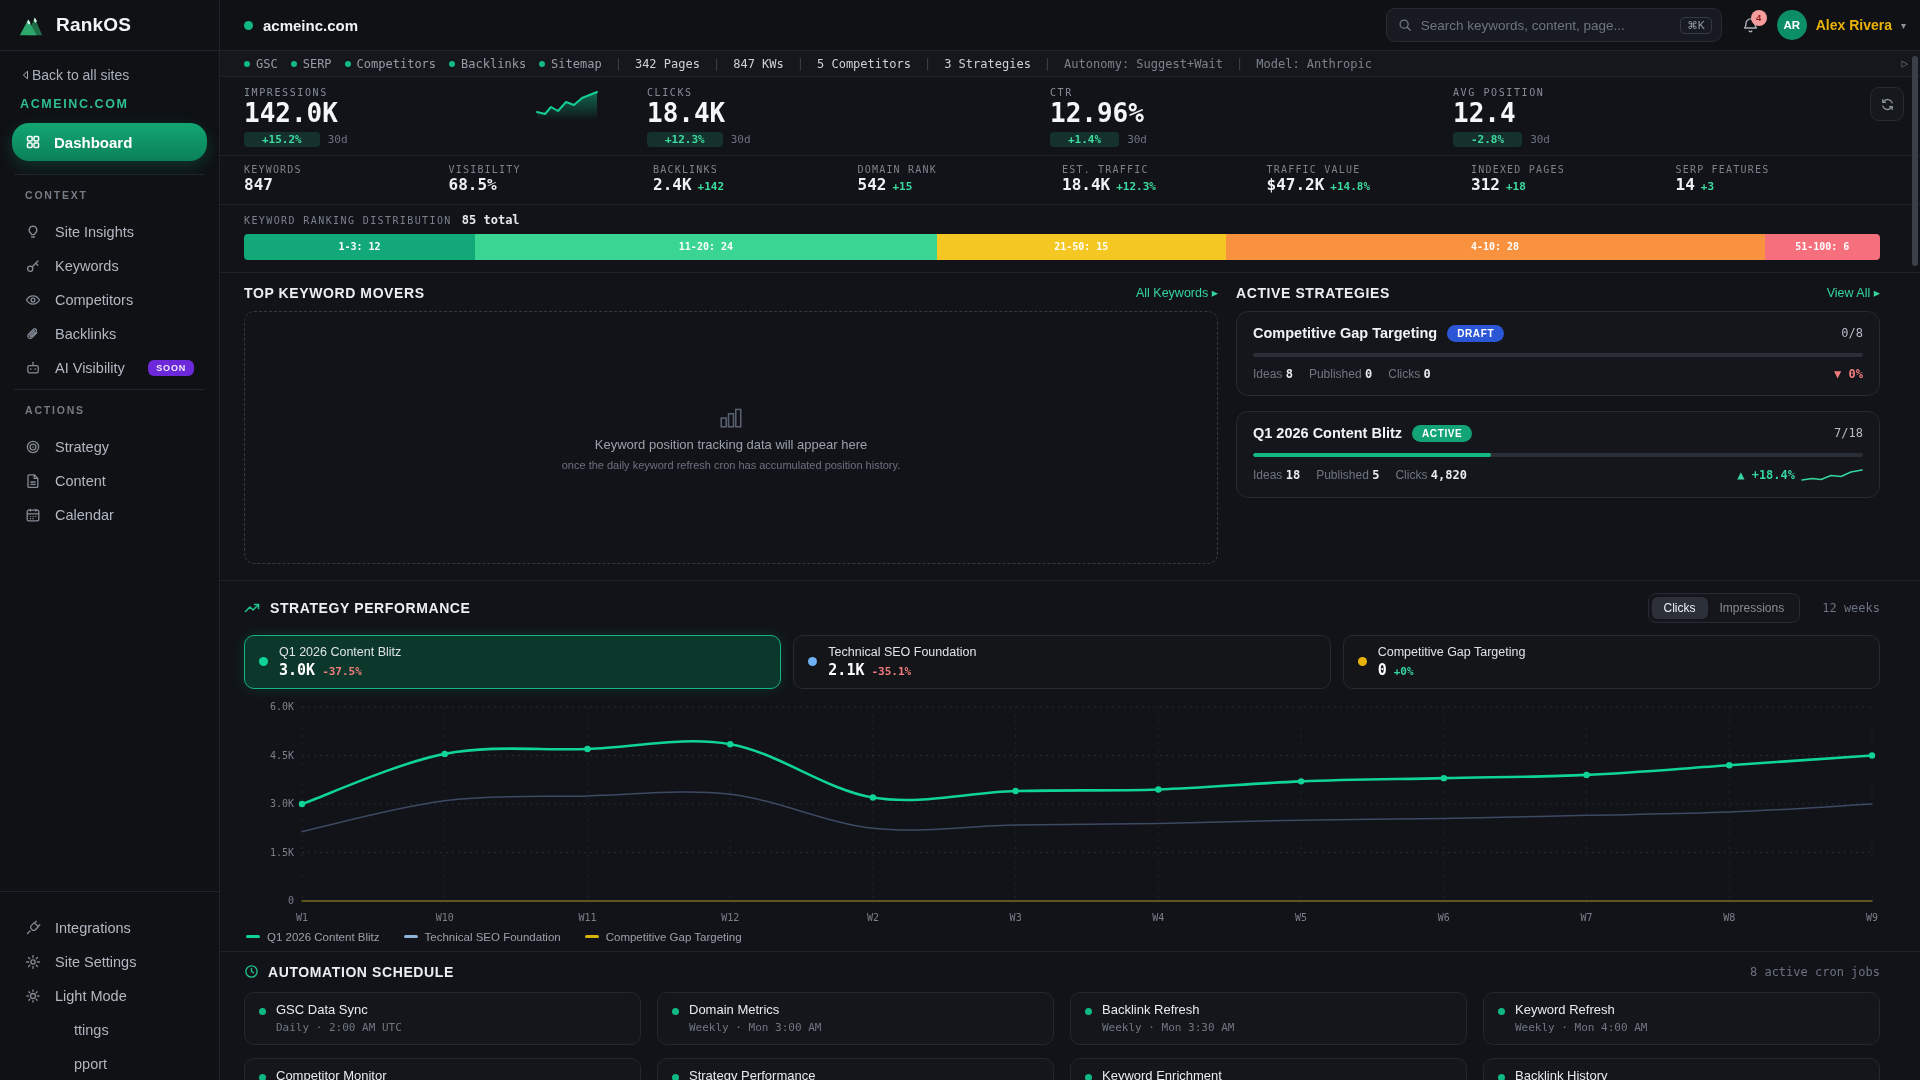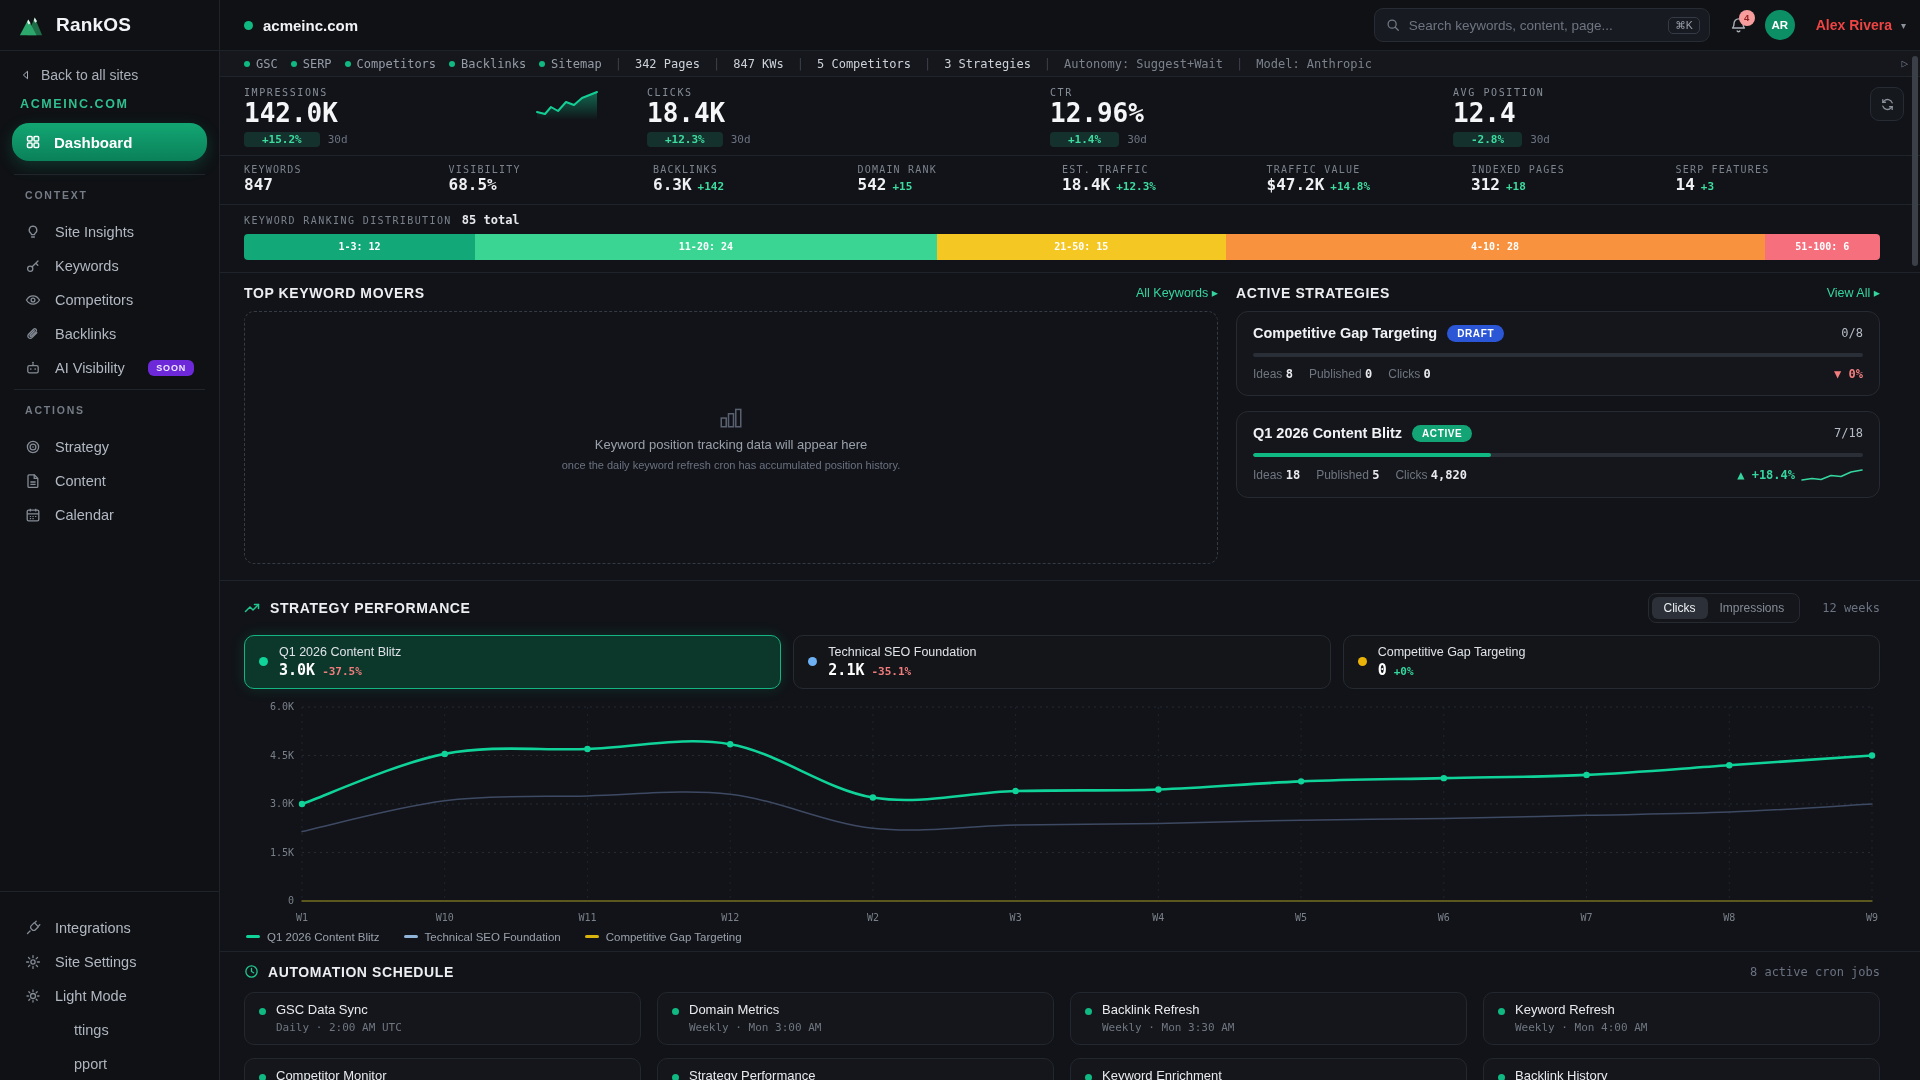--- a/index.html
+++ b/index.html
@@ -4,21 +4,21 @@
 <style>
   *{margin:0;padding:0;box-sizing:border-box;}
   html,body{width:1920px;height:1080px;overflow:hidden;}
   body{background:#101216;color:#e5e7eb;font-family:"Liberation Sans",sans-serif;display:flex;}
   svg.ic{display:block;flex:none;}
   
   aside{width:220px;flex:none;background:#0f1115;border-right:1px solid #1f232a;display:flex;flex-direction:column;}
   .side-logo{height:51px;flex:none;display:flex;align-items:center;gap:10px;padding:6px 16px;border-bottom:1px solid #1f232a;cursor:pointer;}
   .logo-text{font-size:19px;font-weight:bold;color:#f3f4f6;letter-spacing:.2px;}
   .side-body{padding:16px 12px 0;display:flex;flex-direction:column;min-height:0;}
-  .back-link{display:flex;align-items:center;gap:9px;color:#aab0ba;font-size:14px;padding:0 8px;cursor:pointer;}
+  .back-link{display:flex;align-items:center;color:#aab0ba;font-size:14px;padding:0 8px;cursor:pointer;}
   .site-name{color:#2fbf8f;font-size:12.5px;font-weight:bold;letter-spacing:1.6px;margin:14px 0 12px;padding-left:8px;}
   .nav-active{height:38px;border-radius:17px;background:linear-gradient(180deg,#12a673,#0b8159);color:#fff;font-size:15px;font-weight:bold;display:flex;align-items:center;gap:13px;padding:0 13px;box-shadow:0 5px 16px rgba(16,185,129,.22);cursor:pointer;}
   .side-div{border-top:1px solid #20242b;margin:13px 2px 6px;}
   .nav-label{font-size:10.5px;font-weight:bold;letter-spacing:1.8px;color:#757c86;margin:8px 0 5px 13px;}
   .nav-item{height:34px;display:flex;align-items:flex-end;gap:14px;padding:0 13px;color:#b2b8c2;font-size:14.5px;border-radius:8px;cursor:pointer;}
   .nav-item .ic{color:#858c96;}
   .soon{margin-left:auto;background:#6d28d9;color:#efe9ff;font-size:9px;font-weight:bold;letter-spacing:.8px;padding:3px 8px;border-radius:6px;}
   .side-footer{margin-top:auto;border-top:1px solid #1f232a;padding:10px 12px 8px;}
   .nav-item.clipped{padding-left:62px;color:#aeb4bd;}
   
@@ -28,21 +28,21 @@
   .site-title{font-size:15px;font-weight:bold;color:#f1f3f6;margin-left:10px;}
   .hdr-right{margin-left:auto;display:flex;align-items:center;}
   .search{width:336px;height:34px;background:#171a20;border:1px solid #272b33;border-radius:9px;display:flex;align-items:center;gap:9px;padding:0 9px 0 11px;color:#737a85;}
   .search input{flex:1;background:transparent;border:0;outline:0;color:#aab0ba;font-size:13.5px;font-family:"Liberation Sans",sans-serif;min-width:0;}
   .search input::placeholder{color:#6e7580;}
   .kbd{border:1px solid #353b46;border-radius:5px;padding:1px 6px 2px;font-size:10.5px;color:#9aa1ac;}
   .bell-wrap{position:relative;margin:0 18px 0 20px;color:#aab0ba;cursor:pointer;}
   .bell-badge{position:absolute;top:-7px;right:-8px;min-width:16px;height:16px;border-radius:50%;background:#f79d9d;color:#8f1d1d;font-size:9.5px;font-weight:bold;display:flex;align-items:center;justify-content:center;}
   .user{display:flex;align-items:center;gap:9px;cursor:pointer;}
   .avatar{width:30px;height:30px;border-radius:50%;background:#0d8f66;color:#fff;font-size:11.5px;font-weight:bold;display:flex;align-items:center;justify-content:center;}
-  .user-name{font-size:14px;font-weight:bold;color:#ef4444;margin-left:12px;}
+  .user-name{font-size:14px;font-weight:bold;color:#eab308;}
   .chev-down{color:#8b919b;font-size:10px;}
   
   .statusbar{height:26px;flex:none;display:flex;align-items:center;gap:13px;padding:0 12px 0 24px;background:#15171c;border-bottom:1px solid #1f232a;font-family:"DejaVu Sans Mono",monospace;font-size:12px;color:#959ca7;}
   .src{display:flex;align-items:center;gap:6px;}
   .gdot{width:6px;height:6px;border-radius:50%;background:#10b981;}
   .sep{color:#3c414b;}
   .stat{color:#cdd2d9;}
   .dimtxt{color:#7b828c;}
   .bar-chev{margin-left:auto;color:#6b7280;font-size:11px;cursor:pointer;}
   
@@ -377,21 +377,21 @@
     <div class="sub">
         <div class="sub-label">KEYWORDS</div>
         <div class="sub-value"><span>847</span><span class="sub-delta"></span></div>
       </div>
     <div class="sub">
         <div class="sub-label">VISIBILITY</div>
         <div class="sub-value"><span>68.5%</span><span class="sub-delta"></span></div>
       </div>
     <div class="sub">
         <div class="sub-label">BACKLINKS</div>
-        <div class="sub-value"><span>6.3K</span><span class="sub-delta">+142</span></div>
+        <div class="sub-value"><span>2.4K</span><span class="sub-delta">+142</span></div>
       </div>
     <div class="sub">
         <div class="sub-label">DOMAIN RANK</div>
         <div class="sub-value"><span>542</span><span class="sub-delta">+15</span></div>
       </div>
     <div class="sub">
         <div class="sub-label">EST. TRAFFIC</div>
         <div class="sub-value"><span>18.4K</span><span class="sub-delta">+12.3%</span></div>
       </div>
     <div class="sub">

